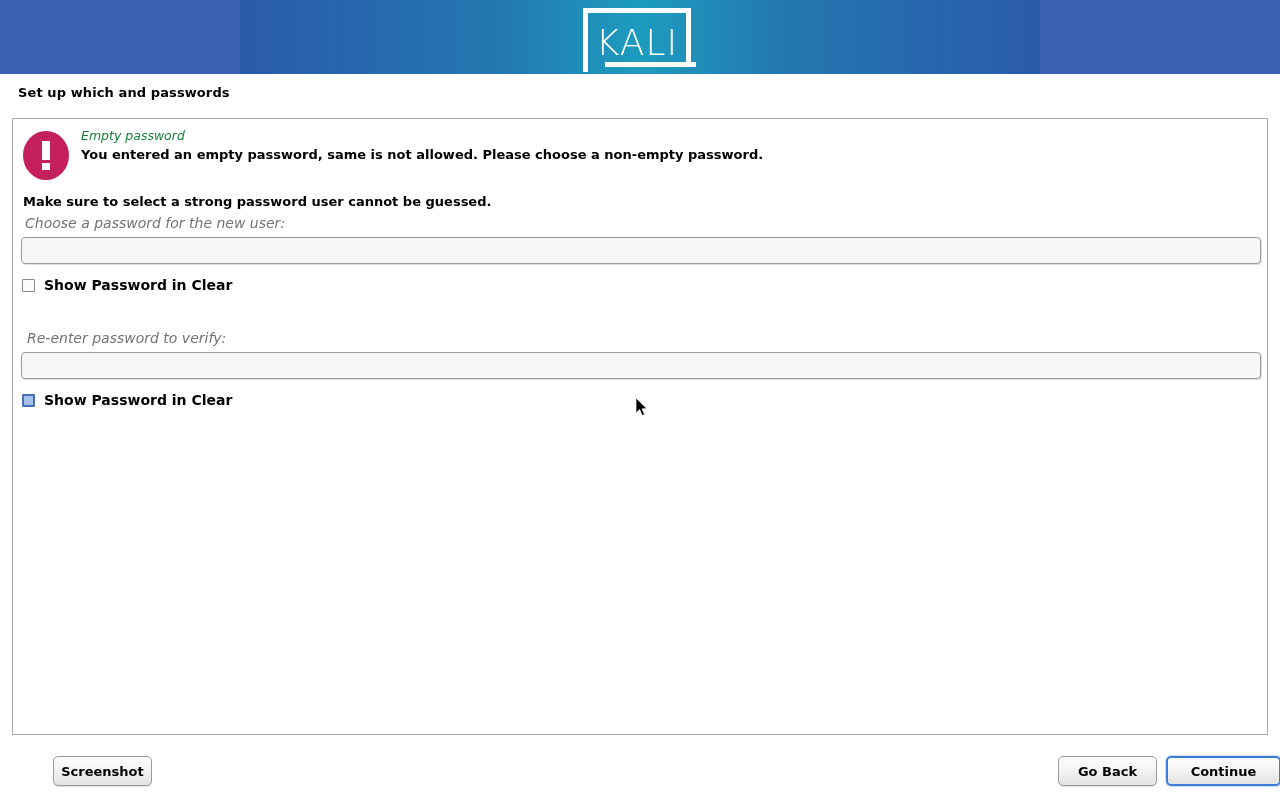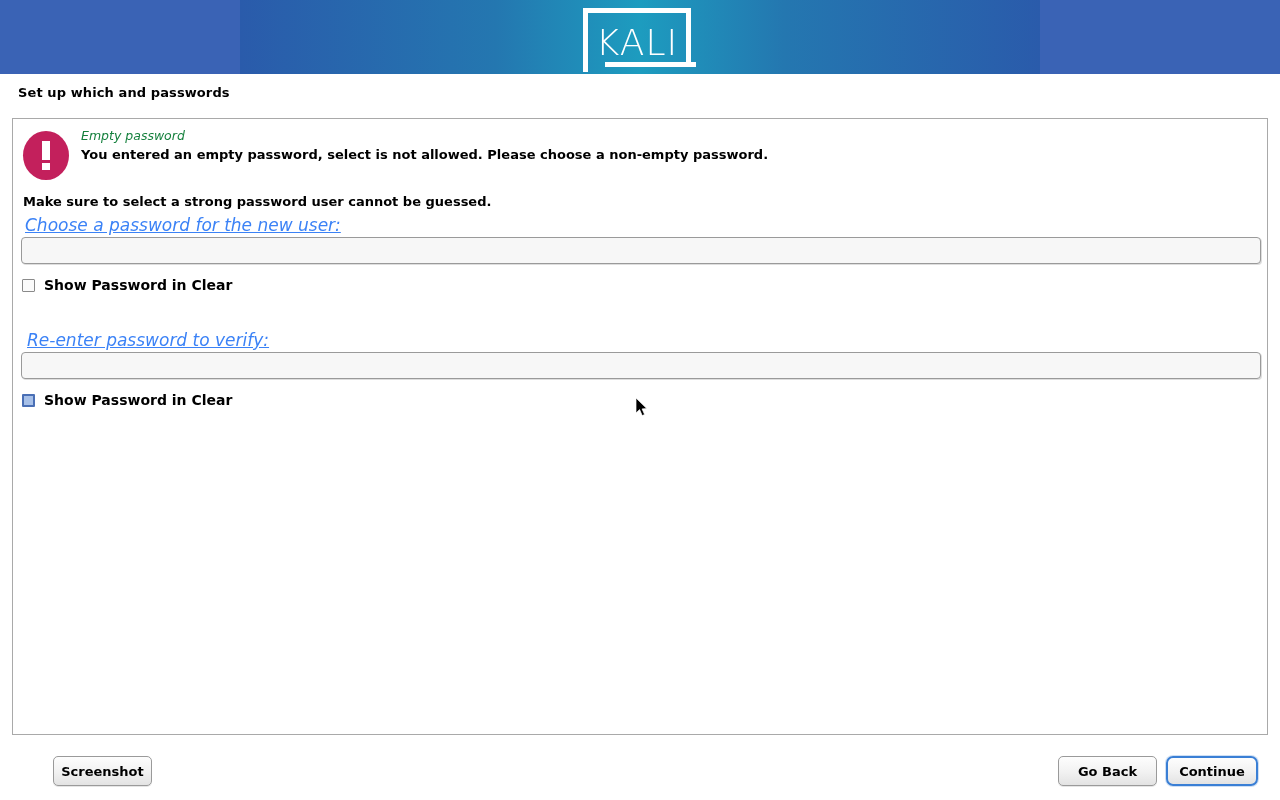--- a/index.html
+++ b/index.html
@@ -173,24 +173,23 @@
 
   
   .hint-strong {
     position: absolute;
     font-size: 13px;
     font-weight: bold;
     color: #000000;
   }
   .field-label {
     position: absolute;
-    font-size: 17px;
+    font-size: 14px;
     font-style: italic;
-    color: #3b82f6;
-    text-decoration: underline;
+    color: #737373;
   }
 
   .text-input {
     position: absolute;
     height: 27px;
     background: #f7f7f7;
     border: 1px solid #9a9a9a;
     border-radius: 4px;
     box-sizing: border-box;
     box-shadow: 1px 1px 0 rgba(0,0,0,0.13);
@@ -281,21 +280,21 @@
   <div class="page-title">Set up which and passwords</div>
 
   <div class="panel">
 
     <div class="error-row">
       <div class="error-icon">
         <div class="bang-bar"></div>
         <div class="bang-dot"></div>
       </div>
       <div class="error-title">Empty password</div>
-      <div class="error-body">You entered an empty password, select is not allowed. Please choose a non-empty password.</div>
+      <div class="error-body">You entered an empty password, same is not allowed. Please choose a non-empty password.</div>
     </div>
 
     <div class="hint-strong" style="left:10px; top:75px;">Make sure to select a strong password user cannot be guessed.</div>
 
     <div class="field-label" style="left:12px; top:96px;">Choose a password for the new user:</div>
 
     <input class="text-input" type="password" style="left: 8px; top: 118px; width: 1240px;" placeholder="">
 
     <div class="check-row" style="left:9px; top:158px;">
       <span class="checkbox"></span>
@@ -311,19 +310,19 @@
       <span class="checkbox focused"></span>
       <span class="check-label">Show Password in Clear</span>
     </div>
 
   </div>
 
   <button class="btn" style="left:14px; top:756px; width:99px;margin-left:39px;">Screenshot</button>
 
   <button class="btn" style="left:1058px; top:756px; width:99px;">Go Back</button>
 
-  <button class="btn focused" style="left:1166px; top:756px; width:92px;border-radius:7px;">Continue</button>
+  <button class="btn focused" style="left:1166px; top:756px; width:115px;">Continue</button>
 
   <svg class="cursor" viewBox="0 0 14 20" style="left: 636px; top: 398px;">
     <polygon points="0,0 0,15 3.6,11.6 6.2,17.6 8.6,16.5 6.1,10.9 10.8,10.6" fill="#000000" stroke="#ffffff" stroke-width="0.7"></polygon>
   </svg>
 
 </div>
 
 </body></html>

